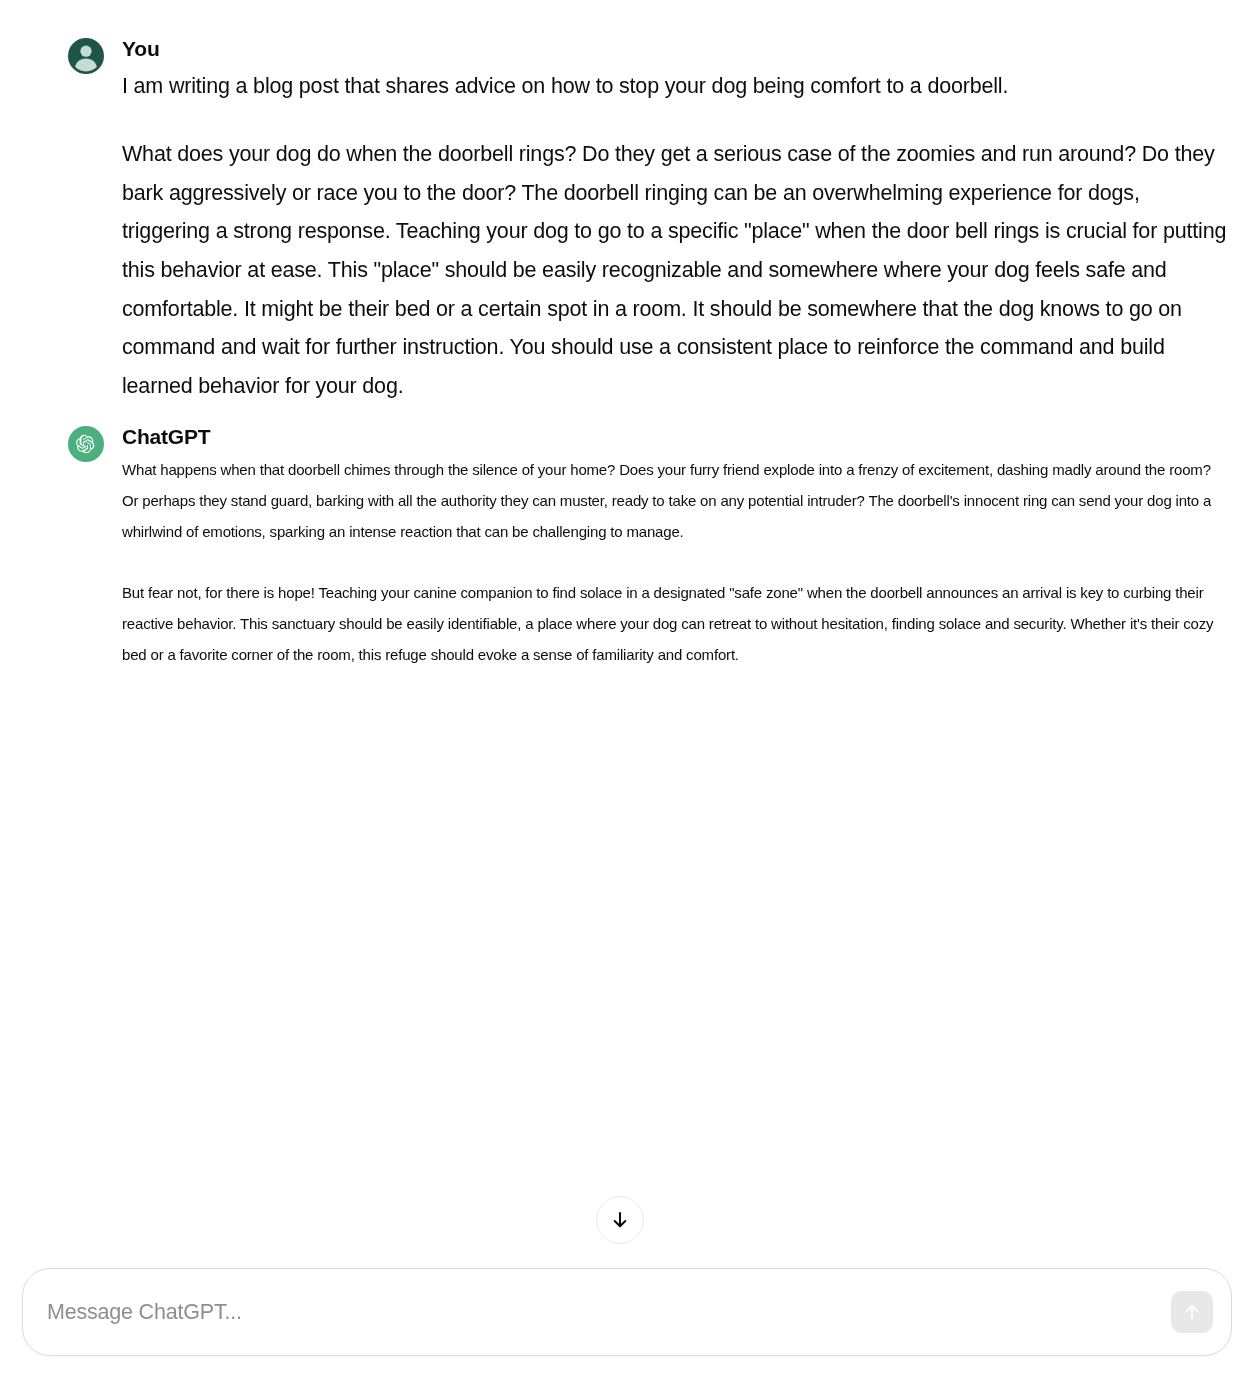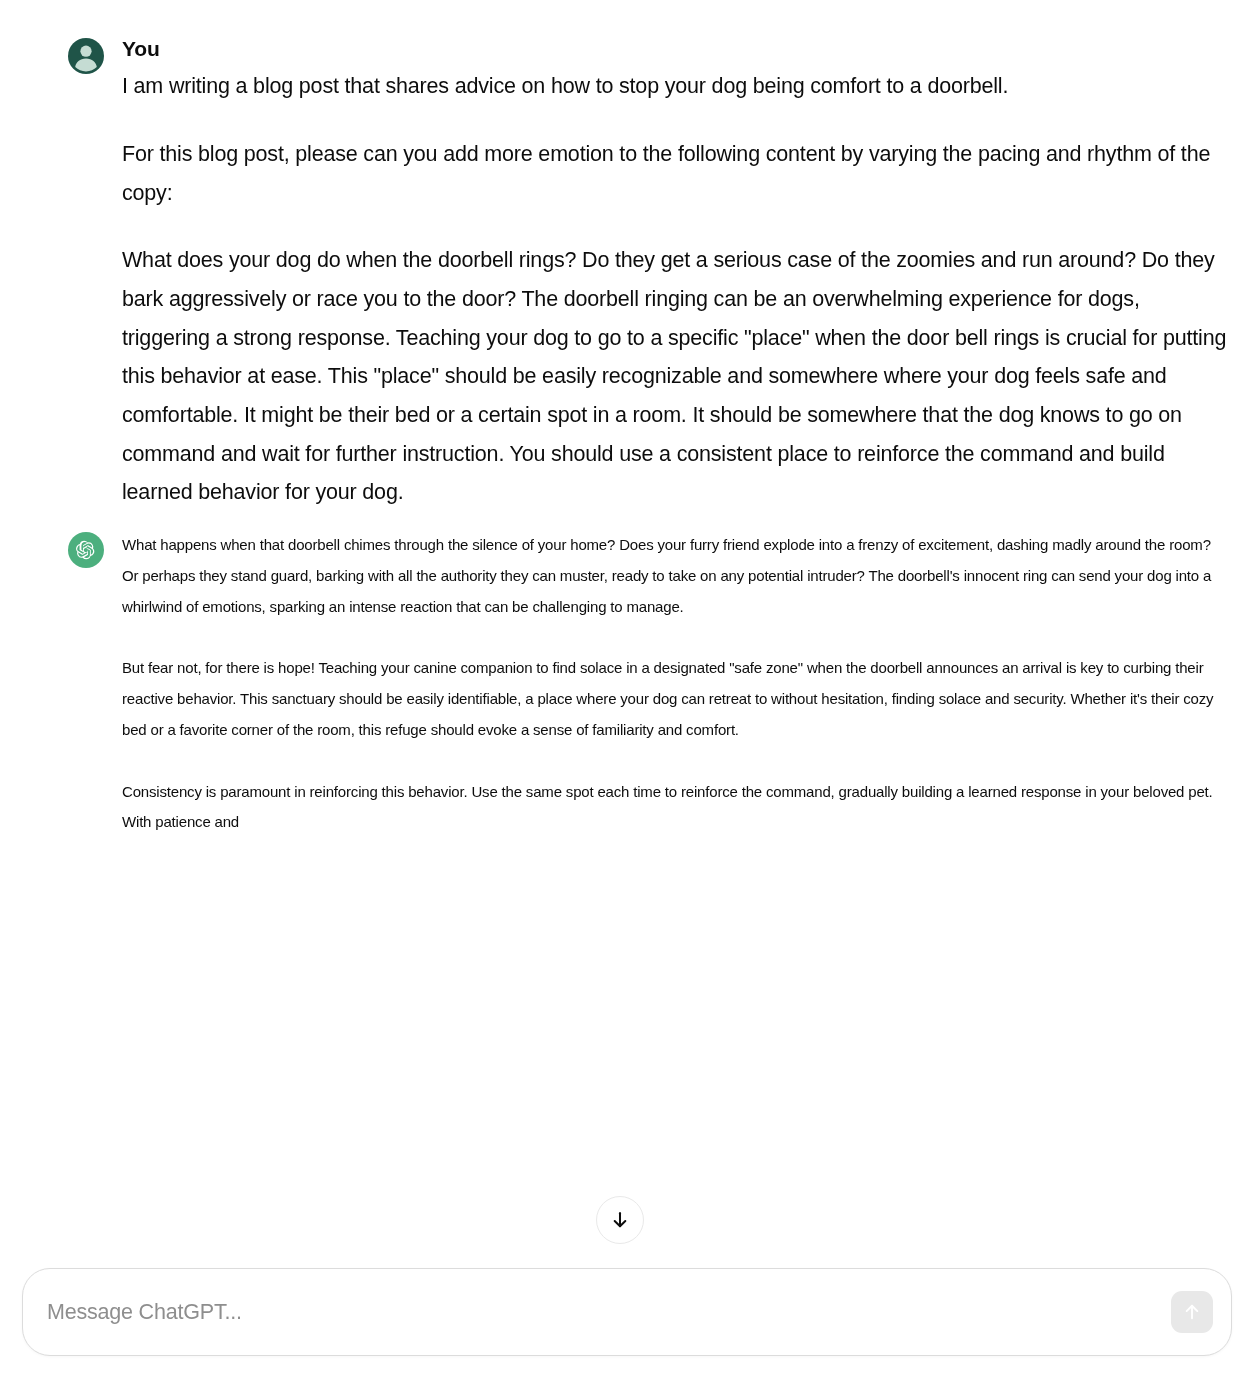--- a/index.html
+++ b/index.html
@@ -169,39 +169,38 @@
     <div class="avatar avatar--user">
       <svg viewBox="0 0 36 36">
         <circle cx="18" cy="13.2" r="5.6" fill="#c5dcd3"></circle>
         <path d="M18 20.4c-6.1 0-10.2 3.6-10.8 8.6 2.8 2.8 6.6 4.4 10.8 4.4s8-1.6 10.8-4.4c-0.6-5-4.7-8.6-10.8-8.6z" fill="#c5dcd3"></path>
       </svg>
     </div>
     <div class="msg">
       <div class="author">You</div>
       <div class="body-user">
         <p>I am writing a blog post that shares advice on how to stop your dog being comfort to a doorbell.</p>
-        <p>For this blog post, please can you add more emotion to the following content by varying the pacing and rhythm of the copy:</p>
         <p>What does your dog do when the doorbell rings? Do they get a serious case of the zoomies and run around? Do they bark aggressively or race you to the door? The doorbell ringing can be an overwhelming experience for dogs, triggering a strong response. Teaching your dog to go to a specific "place" when the door bell rings is crucial for putting this behavior at ease. This "place" should be easily recognizable and somewhere where your dog feels safe and comfortable. It might be their bed or a certain spot in a room. It should be somewhere that the dog knows to go on command and wait for further instruction. You should use a consistent place to reinforce the command and build learned behavior for your dog.</p>
       </div>
     </div>
   </div>
 
   <div class="turn turn--assistant">
     <div class="avatar avatar--assistant">
       <svg viewBox="0 0 36 36">
         <g transform="translate(8.2,8.2) scale(0.645)">
           <path fill="#ffffff" d="M26.15 12.7a7.1 7.1 0 0 0-.61-5.83 7.18 7.18 0 0 0-7.73-3.44A7.1 7.1 0 0 0 12.45.99a7.18 7.18 0 0 0-6.84 4.97 7.1 7.1 0 0 0-4.75 3.44 7.18 7.18 0 0 0 .88 8.42 7.1 7.1 0 0 0 .61 5.83 7.18 7.18 0 0 0 7.73 3.44 7.1 7.1 0 0 0 5.36 2.39 7.18 7.18 0 0 0 6.84-4.97 7.1 7.1 0 0 0 4.75-3.44 7.18 7.18 0 0 0-.88-8.37zm-10.7 14.94a5.33 5.33 0 0 1-3.42-1.24l.17-.1 5.68-3.28a.93.93 0 0 0 .47-.81v-8.01l2.4 1.39a.08.08 0 0 1 .5.07v6.63a5.35 5.35 0 0 1-5.35 5.35zM3.94 22.73a5.32 5.32 0 0 1-.64-3.58l.17.1 5.69 3.28a.93.93 0 0 0 .93 0l6.94-4.01v2.77a.09.09 0 0 1-.3.07l-5.75 3.32a5.36 5.36 0 0 1-7.31-1.95zM2.45 10.36a5.33 5.33 0 0 1 2.78-2.34v6.75a.9.9 0 0 0 .46.8l6.91 3.99-2.4 1.39a.09.09 0 0 1-.08 0L4.37 17.6a5.36 5.36 0 0 1-1.92-7.24zm19.73 4.59l-6.94-4.02 2.4-1.38a.09.09 0 0 1 .08 0l5.75 3.32a5.35 5.35 0 0 1-.82 9.65v-6.75a.92.92 0 0 0-.47-.82zm2.39-3.59l-.17-.1-5.68-3.3a.93.93 0 0 0-.94 0l-6.94 4.01V9.2a.08.08 0 0 1 .03-.07l5.75-3.32a5.35 5.35 0 0 1 7.95 5.55zM10.53 16.3l-2.4-1.39a.09.09 0 0 1-.05-.07V8.22a5.35 5.35 0 0 1 8.78-4.11l-.17.1-5.68 3.28a.93.93 0 0 0-.47.81zm1.3-2.82l3.09-1.79 3.1 1.79v3.57l-3.09 1.79-3.1-1.79z"></path>
         </g>
       </svg>
     </div>
     <div class="msg">
+      <div class="author">ChatGPT</div>
       <div class="body-assistant">
         <p>What happens when that doorbell chimes through the silence of your home? Does your furry friend explode into a frenzy of excitement, dashing madly around the room? Or perhaps they stand guard, barking with all the authority they can muster, ready to take on any potential intruder? The doorbell's innocent ring can send your dog into a whirlwind of emotions, sparking an intense reaction that can be challenging to manage.</p>
         <p>But fear not, for there is hope! Teaching your canine companion to find solace in a designated "safe zone" when the doorbell announces an arrival is key to curbing their reactive behavior. This sanctuary should be easily identifiable, a place where your dog can retreat to without hesitation, finding solace and security. Whether it's their cozy bed or a favorite corner of the room, this refuge should evoke a sense of familiarity and comfort.</p>
-        <p>Consistency is paramount in reinforcing this behavior. Use the same spot each time to reinforce the command, gradually building a learned response in your beloved pet. With patience and</p>
       </div>
     </div>
   </div>
 
 </div>
 
 <button class="scroll-down-btn" title="Scroll to bottom">
   <svg width="22" height="22" viewBox="0 0 24 24" fill="none">
     <path d="M12 4.5v14" stroke="#0d0d0d" stroke-width="2.2" stroke-linecap="round"></path>
     <path d="M6.2 13.1L12 18.9l5.8-5.8" stroke="#0d0d0d" stroke-width="2.2" stroke-linecap="round" stroke-linejoin="round"></path>

